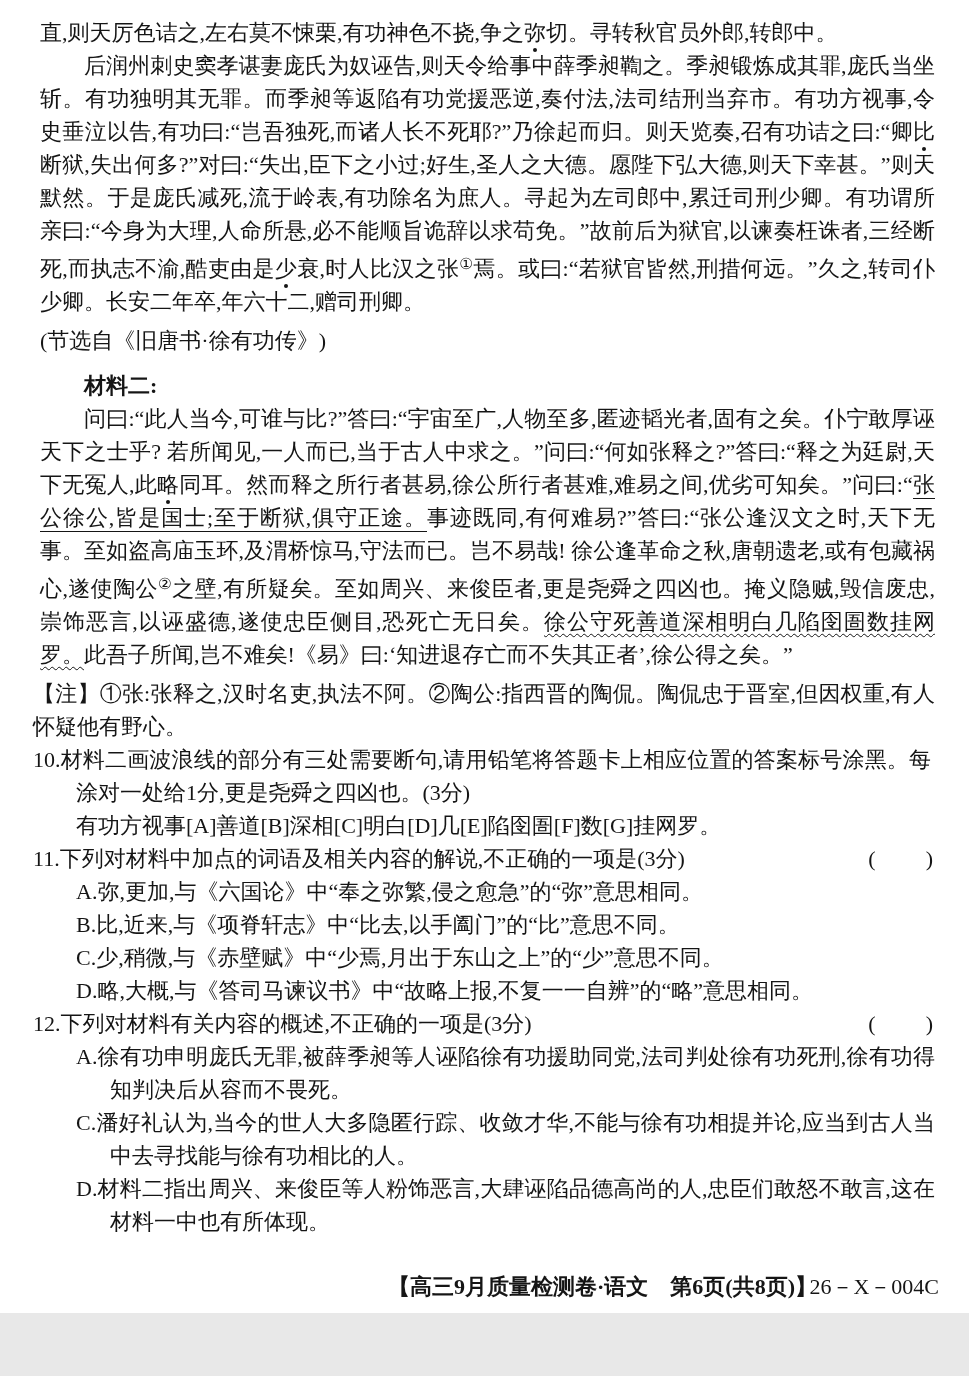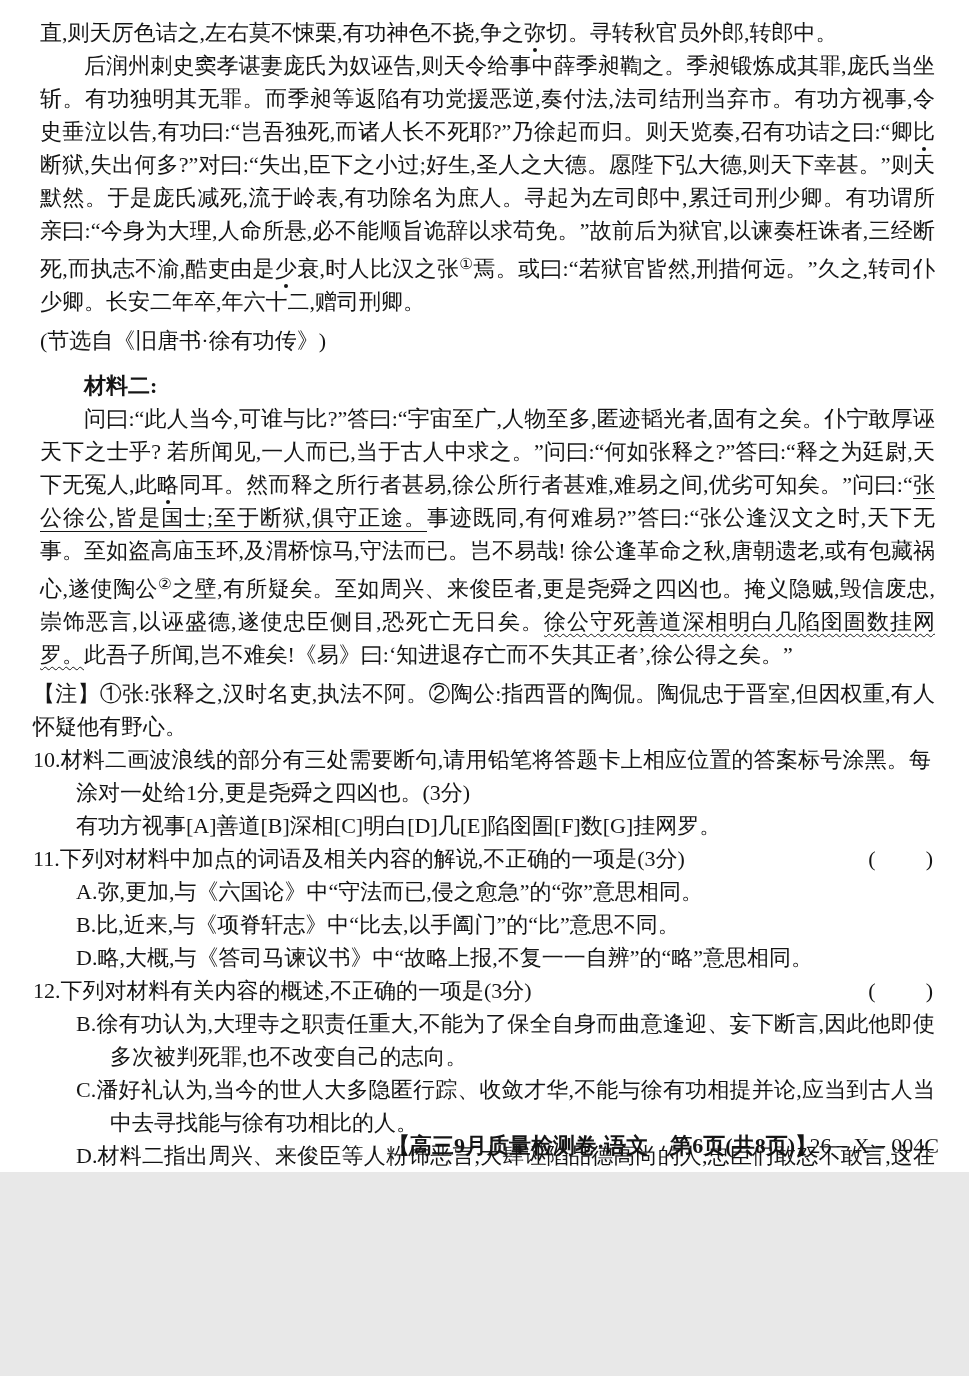--- a/index.html
+++ b/index.html
@@ -1,18 +1,18 @@
 <!DOCTYPE html>
 <html><head>
 <meta charset="utf-8">
 <style>
   html,body{margin:0;padding:0;background:#e8e8e8;}
   .page{
     position:relative;
-    width:969px;height:1172px;
+    width:969px;height:1313px;
     margin:0 auto;
     background:#ffffff;
     color:#151515;
     font-family:"Liberation Serif","DejaVu Serif",serif;
     font-size:22px;line-height:33px;
     box-sizing:border-box;
     padding:16px 34px 0 40px;
     overflow:hidden;
   }
   .para{text-align:justify;margin:0;}
@@ -62,30 +62,31 @@
   <section class="questions">
 
     <div class="q">
       <div class="qstem"><span class="qnum">10.</span><span>材料二画波浪线的部分有三处需要断句,请用铅笔将答题卡上相应位置的答案标号涂黑。每涂对一处给1分,更是尧舜之四凶也。(3分)</span></div>
       <div class="ansline">有功方视事[A]善道[B]深相[C]明白[D]几[E]陷囹圄[F]数[G]挂网罗。</div>
     </div>
 
     <div class="q">
       <div class="qstem"><span class="qnum">11.</span><span>下列对材料中加点的词语及相关内容的解说,不正确的一项是(3分)</span><span class="blank">(　　)</span></div>
       <div class="opts">
-        <div class="opt">A.弥,更加,与《六国论》中“守法而已,侵之愈急”的“弥”意思相同。</div>
+        <div class="opt">A.弥,更加,与《六国论》中“奉之弥繁,侵之愈急”的“弥”意思相同。</div>
         <div class="opt">B.比,近来,与《项脊轩志》中“比去,以手阖门”的“比”意思不同。</div>
+        <div class="opt">C.少,稍微,与《赤壁赋》中“少焉,月出于东山之上”的“少”意思不同。</div>
         <div class="opt">D.略,大概,与《答司马谏议书》中“故略上报,不复一一自辨”的“略”意思相同。</div>
       </div>
     </div>
 
     <div class="q">
       <div class="qstem"><span class="qnum">12.</span><span>下列对材料有关内容的概述,不正确的一项是(3分)</span><span class="blank">(　　)</span></div>
       <div class="opts">
-        <div class="opt">B.徐有功认为,大理寺之职责任重大,不能为了保全自身而曲意逢迎、妄下断言,因此他即使多次被判死罪,也不改变自己的志向。</div>
+        <div class="opt">A.徐有功申明庞氏无罪,被薛季昶等人诬陷徐有功援助同党,法司判处徐有功死刑,徐有功得知判决后从容而不畏死。</div>
         <div class="opt">C.潘好礼认为,当今的世人大多隐匿行踪、收敛才华,不能与徐有功相提并论,应当到古人当中去寻找能与徐有功相比的人。</div>
         <div class="opt">D.材料二指出周兴、来俊臣等人粉饰恶言,大肆诬陷品德高尚的人,忠臣们敢怒不敢言,这在材料一中也有所体现。</div>
       </div>
     </div>
 
   </section>
 
   <div class="footer">
     <span class="f-title">【高三9月质量检测卷·语文　第6页(共8页)】</span>
     <span class="f-code">26－X－004C</span>

